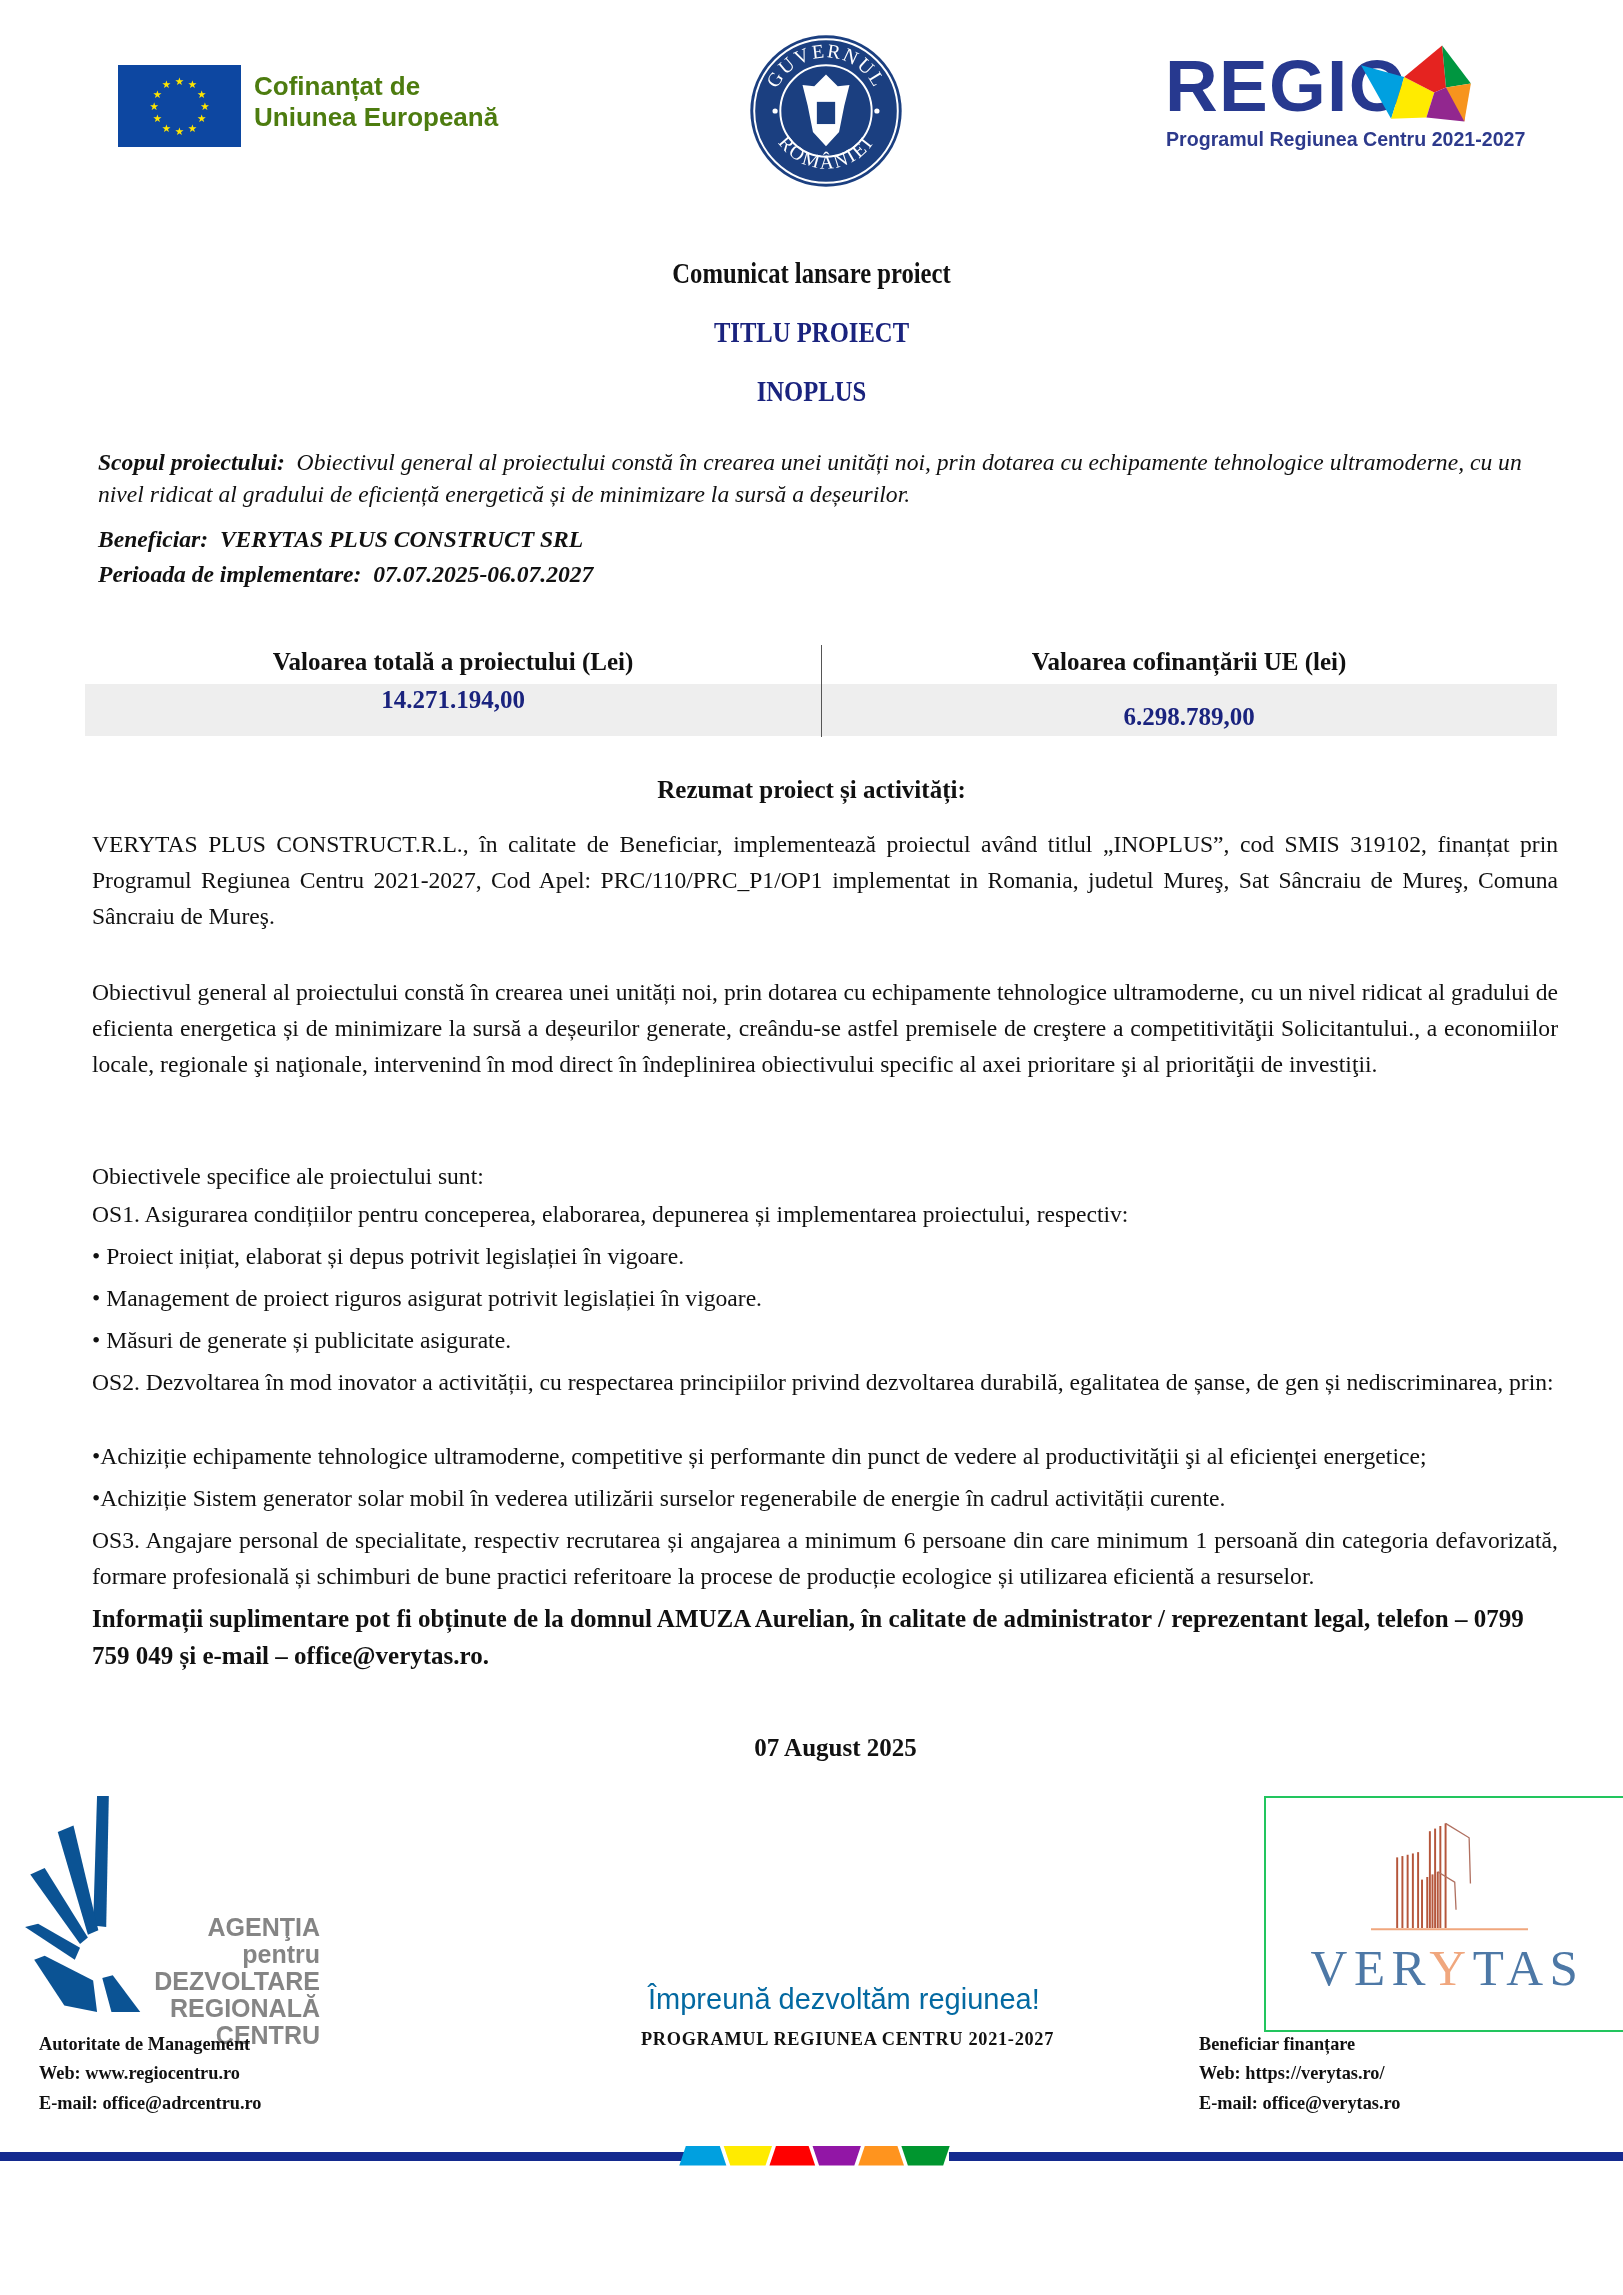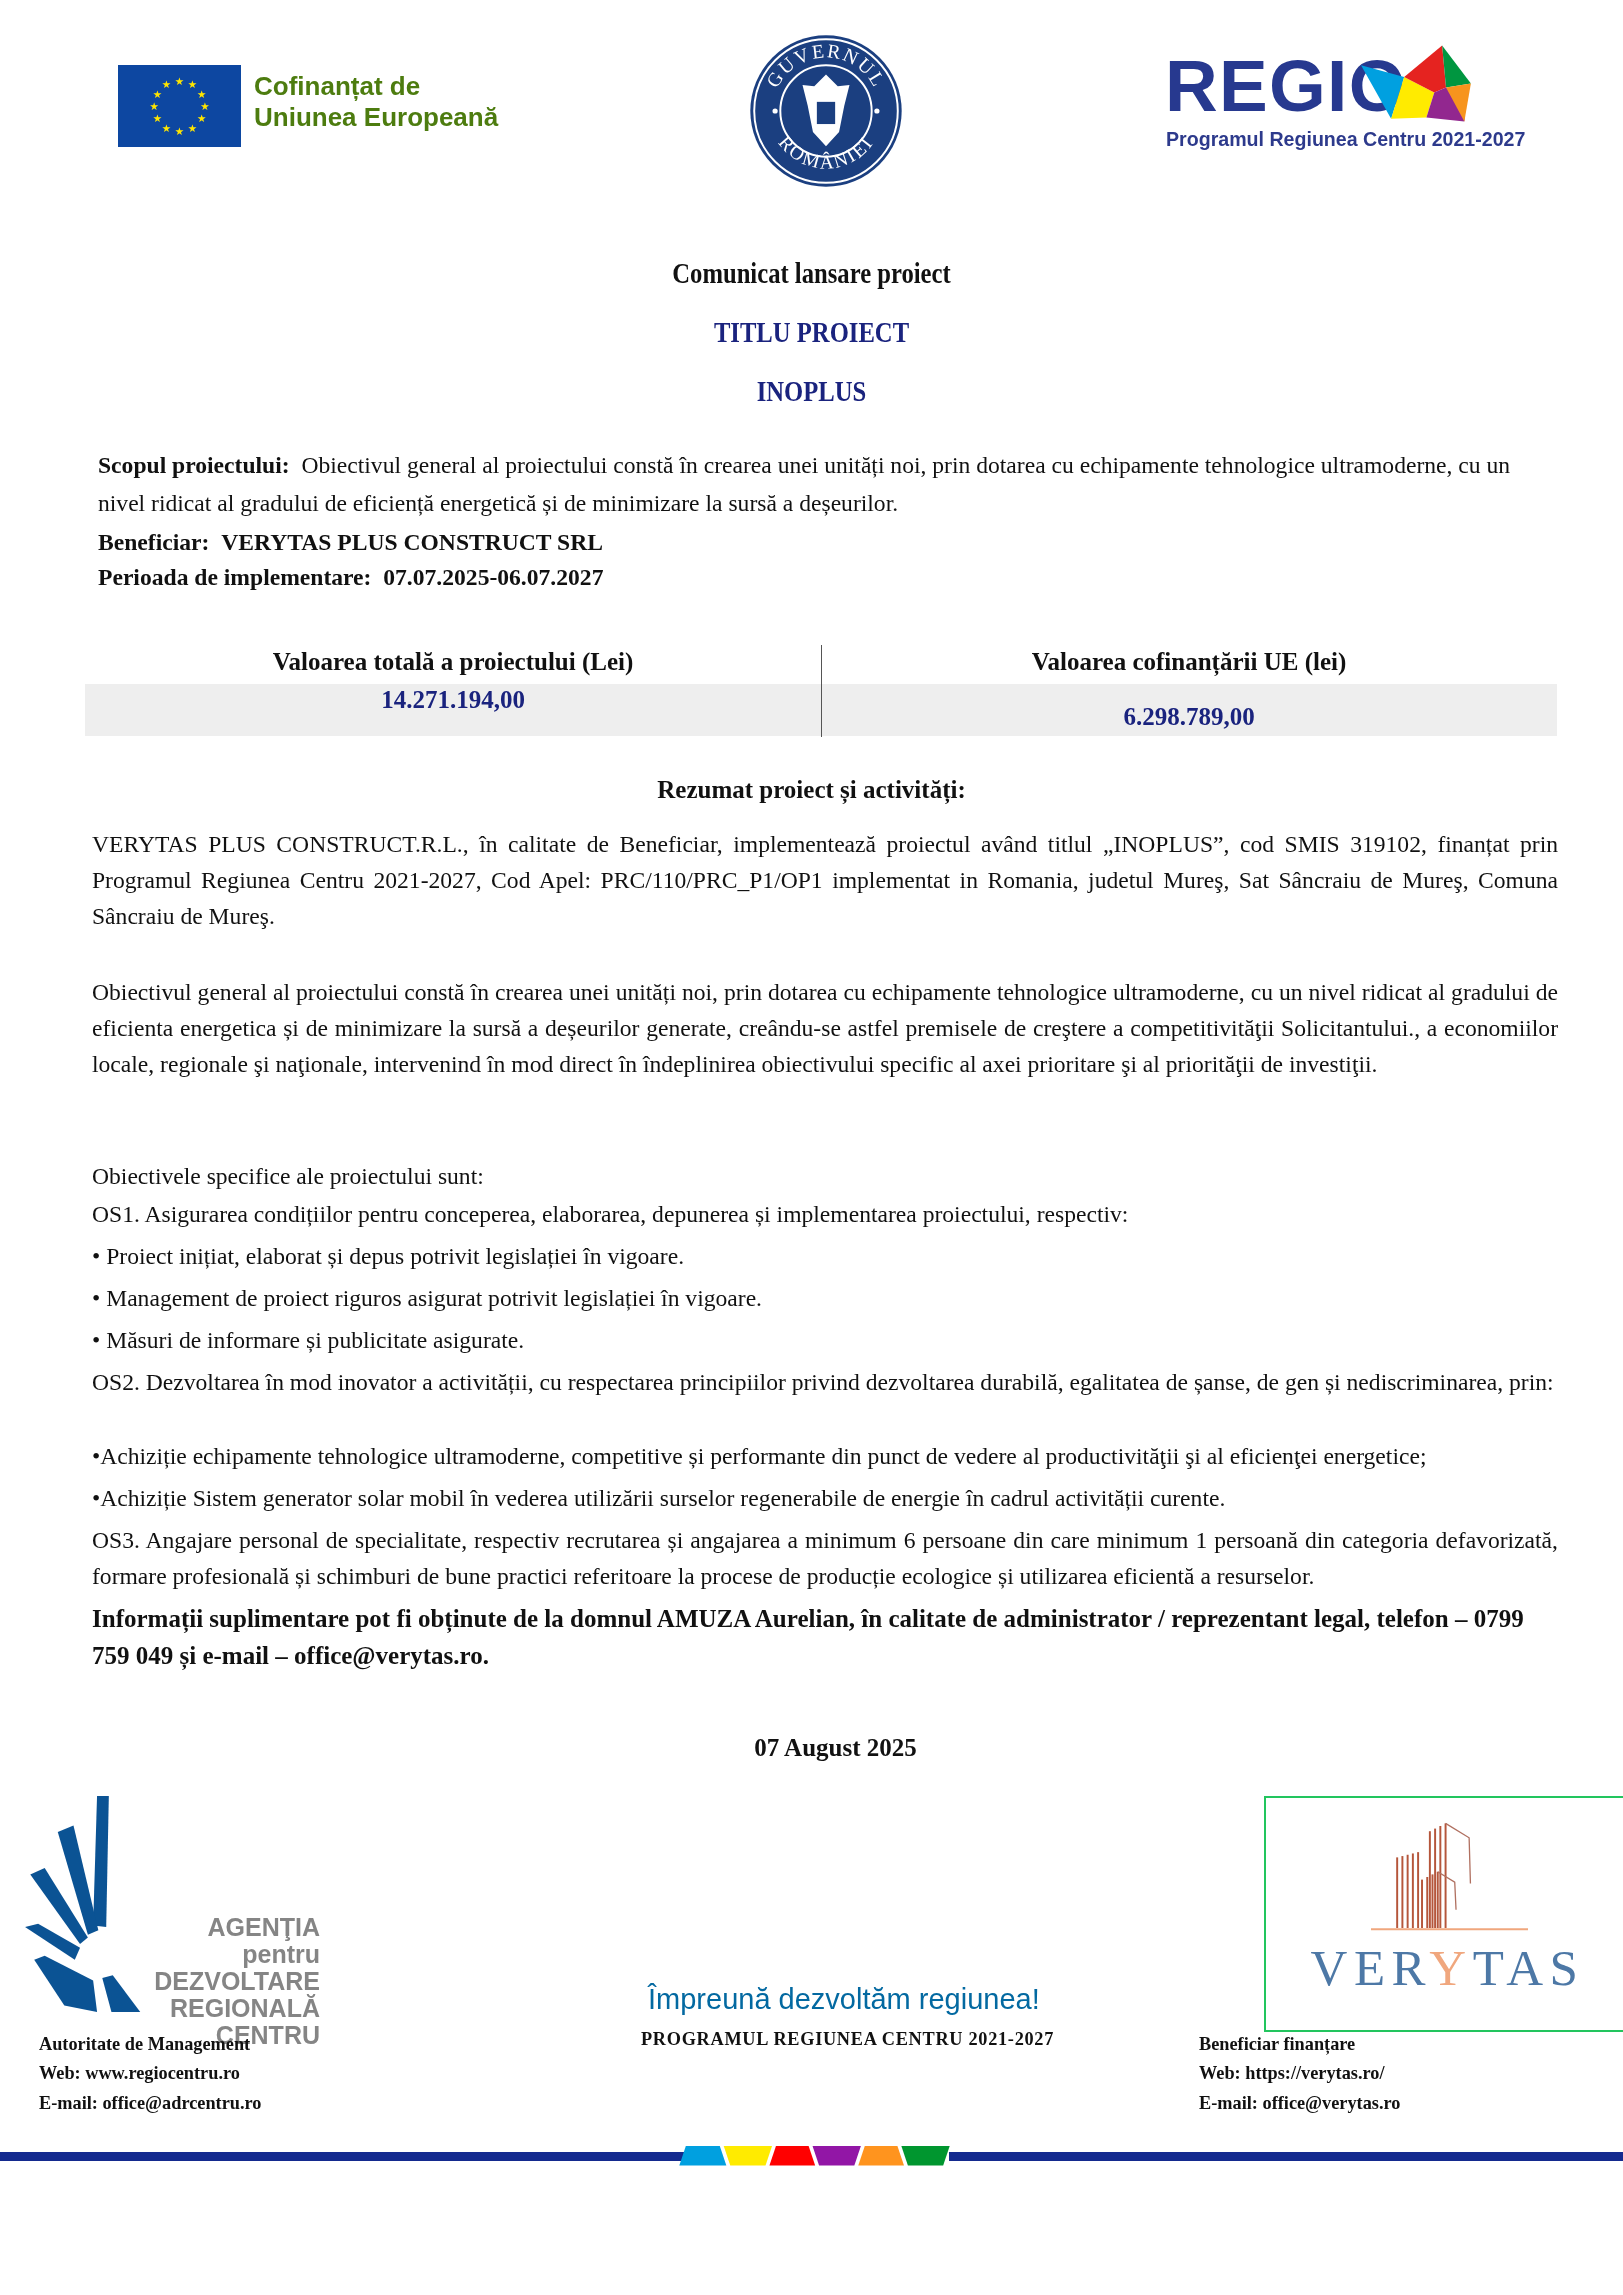--- a/index.html
+++ b/index.html
@@ -16,21 +16,21 @@
   #regio-word { left:1165px; top:46px; color:#27398f; font-weight:900; font-size:73px; letter-spacing:1.3px; line-height:79px; }
   #regio-mark { left:1361px; top:39px; width:157px; height:85px; }
   #regio-sub { left:1166px; top:128px; color:#2d3a8c; font-weight:700; font-size:19.6px; }
 
   
   .center { left:0; width:1623px; text-align:center; }
   #doc-title { top:257px; font-size:29px; font-weight:700; transform:scaleX(0.85); }
   #proj-label { top:316px; font-size:29px; font-weight:700; color:#1a237e; transform:scaleX(0.85); }
   #proj-name { top:375px; font-size:29px; font-weight:700; color:#1a237e; transform:scaleX(0.85); }
 
-  .body-txt { font-size:23.6px; line-height:38px; }
+  .body-txt { font-size:23.6px; line-height:32px;font-style:italic; }
 
   #scope { left:98px; top:446px; width:1453px; }
   #benef { left:98px; top:523px; }
   #period { left:98px; top:558px; }
 
   
   #vt { left:85px; top:645px; width:1472px; height:92px; }
   #vt-shade { left:0; top:39px; width:1472px; height:52px; background:#eeeeee; }
   #vt-div { left:736px; top:0; width:1.3px; height:92px; background:#555; }
   .vt-h { top:2.6px; width:736px; text-align:center; font-size:25px; font-weight:700; }
@@ -147,21 +147,21 @@
 
 <div class="abs center serif" id="summary-h">Rezumat proiect și activități:</div>
 
 <div class="abs para" style="top:826px;">VERYTAS PLUS  CONSTRUCT.R.L., în calitate de Beneficiar, implementează proiectul având titlul „INOPLUS”, cod SMIS 319102, finanțat prin Programul Regiunea Centru 2021-2027, Cod Apel: PRC/110/PRC_P1/OP1 implementat in Romania, judetul Mureş, Sat Sâncraiu de Mureş, Comuna Sâncraiu de Mureş.</div>
 <div class="abs para" style="top:974px;">Obiectivul general al proiectului constă în crearea unei unități noi, prin dotarea cu echipamente tehnologice   ultramoderne, cu un nivel ridicat al gradului de eficienta energetica și de minimizare la sursă a deșeurilor generate, creându-se astfel premisele de creştere a competitivităţii Solicitantului., a economiilor locale, regionale şi naţionale, intervenind în mod direct în îndeplinirea obiectivului specific al axei prioritare şi al priorităţii de investiţii.</div>
 
 <div class="abs para" style="top:1158px;">Obiectivele specifice ale proiectului sunt:</div>
 <div class="abs para" style="top:1196px;">OS1. Asigurarea condițiilor pentru conceperea, elaborarea, depunerea și implementarea proiectului, respectiv:</div>
 <div class="abs para" style="top:1238px;">• Proiect inițiat, elaborat și depus potrivit legislației în vigoare.</div>
 <div class="abs para" style="top:1280px;">• Management de proiect riguros asigurat potrivit legislației în vigoare.</div>
-<div class="abs para" style="top:1322px;">• Măsuri de informare și publicitate asigurate.</div>
+<div class="abs para" style="top:1322px;">• Măsuri de generate și publicitate asigurate.</div>
 <div class="abs para" style="top:1364px; text-align:left;">OS2. Dezvoltarea în mod inovator a activității, cu respectarea principiilor privind dezvoltarea durabilă,  egalitatea de șanse, de gen și nediscriminarea, prin:</div>
 <div class="abs para" style="top:1438px; text-align:left;">•Achiziție echipamente tehnologice ultramoderne, competitive și performante din punct de vedere al productivităţii şi al eficienţei energetice;</div>
 <div class="abs para" style="top:1480px; text-align:left;">•Achiziție Sistem generator solar mobil în vederea utilizării surselor regenerabile de energie în cadrul activității curente.</div>
 <div class="abs para" style="top:1522px;">OS3. Angajare personal de specialitate, respectiv recrutarea și angajarea a minimum 6 persoane din care  minimum 1 persoană din categoria defavorizată, formare profesională și schimburi de bune practici referitoare la procese de producție ecologice și utilizarea eficientă a resurselor.</div>
 
 <div class="abs" id="info">Informații suplimentare pot fi obținute de la domnul AMUZA Aurelian, în calitate de administrator / reprezentant legal, telefon – 0799 759 049 și e-mail – office@verytas.ro.</div>
 <div class="abs center serif" id="date">07 August 2025</div>
 
 <div class="abs" id="adr-logo">
   <svg width="131" height="216" viewBox="0 0 200 330">

